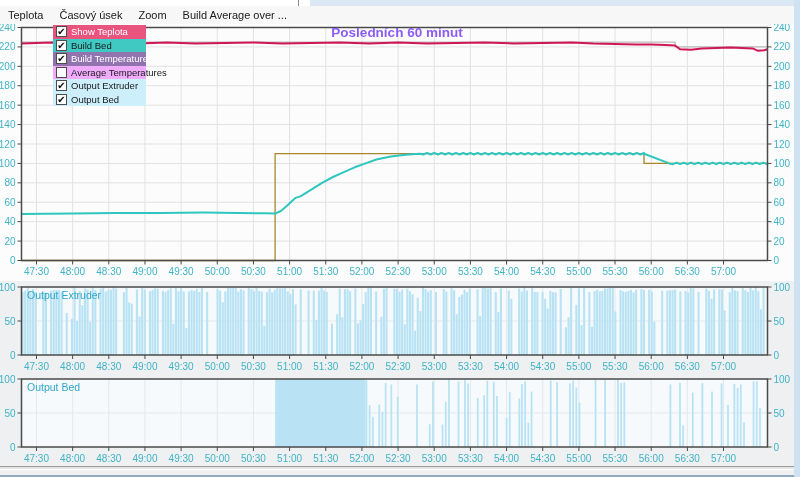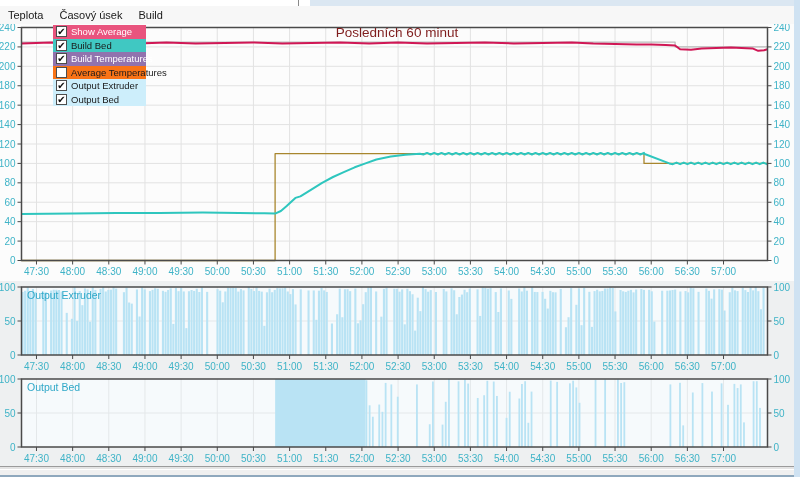--- a/index.html
+++ b/index.html
@@ -16,21 +16,21 @@
     background:#f7f7f7; display:flex; align-items:center; font-size:11px; color:#1a1a1a; }
   .menu-item { padding:1px 8px; cursor:default; white-space:nowrap; }
 
   .main-panel { position:absolute; left:0; top:24px; width:794px; height:257px; background:#fcfcfc; }
   svg { position:absolute; left:0; display:block; }
   #main-svg { top:24px; }
   #oext-svg { top:283px; }
   #obed-svg { top:375px; }
 
   .chart-title { position:absolute; left:0; top:25px; width:794px; text-align:center;
-    font-size:13.5px; font-weight:normal; color:#7f1d1d; pointer-events:none; }
+    font-size:13.5px; font-weight:bold; color:#8b5cf6; pointer-events:none; }
 
   .legend { position:absolute; left:53px; top:25px; width:93px; z-index:5; }
   .legend-row { height:13.5px; display:flex; align-items:center; font-size:9.5px; padding-left:3px; }
   .checkbox { width:11px; height:11px; background:#ffffff; border:1px solid #4d4d4d;
     margin-right:4px; flex:0 0 auto; font-size:10px; line-height:9px; text-align:center; color:#111; }
   .legend-label { white-space:nowrap; }
 
   .output-title { position:absolute; left:27px; font-size:10.5px; color:#2fa8c8; pointer-events:none; }
   #oext-title { top:289px; }
   #obed-title { top:381px; }
@@ -45,21 +45,22 @@
 
 <div class="window">
   <div class="top-strip">
       <div class="seam"></div>
     </div>
   <div class="right-strip"></div>
 
   <div class="menubar" id="menubar">
       <div class="menu-item">Teplota</div>
       <div class="menu-item">Časový úsek</div>
-      <div class="menu-item">Build</div>
+      <div class="menu-item">Zoom</div>
+      <div class="menu-item">Build Average over ...</div>
     </div>
 
   <div class="main-panel"></div>
   <svg id="main-svg" width="794" height="258">
       <rect x="21.5" y="3.5" width="746" height="233" fill="#fcfcfc"></rect>
       <line x1="36.47062530295692" y1="3.5" x2="36.47062530295692" y2="236.5" stroke="#e2e2e2" stroke-width="1"></line>
       <line x1="72.6315559864276" y1="3.5" x2="72.6315559864276" y2="236.5" stroke="#e2e2e2" stroke-width="1"></line>
       <line x1="108.79248666989828" y1="3.5" x2="108.79248666989828" y2="236.5" stroke="#e2e2e2" stroke-width="1"></line>
       <line x1="144.95341735336893" y1="3.5" x2="144.95341735336893" y2="236.5" stroke="#e2e2e2" stroke-width="1"></line>
       <line x1="181.11434803683966" y1="3.5" x2="181.11434803683966" y2="236.5" stroke="#e2e2e2" stroke-width="1"></line>
@@ -186,31 +187,31 @@
       <text x="651.2064469219586" y="250.5" text-anchor="middle" font-size="10" font-family="Liberation Sans, sans-serif" fill="#3fb3c7">56:00</text>
       <line x1="687.3673776054292" y1="236.5" x2="687.3673776054292" y2="240.5" stroke="#4a4a4a" stroke-width="1"></line>
       <text x="687.3673776054292" y="250.5" text-anchor="middle" font-size="10" font-family="Liberation Sans, sans-serif" fill="#3fb3c7">56:30</text>
       <line x1="723.5283082888999" y1="236.5" x2="723.5283082888999" y2="240.5" stroke="#4a4a4a" stroke-width="1"></line>
       <text x="723.5283082888999" y="250.5" text-anchor="middle" font-size="10" font-family="Liberation Sans, sans-serif" fill="#3fb3c7">57:00</text>
     </svg>
   <div class="chart-title">Posledních 60 minut</div>
   <div class="legend" id="legend">
       <div class="legend-row" style="background: rgb(233, 84, 126); color: rgb(255, 255, 255);">
         <div class="checkbox">✔</div>
-        <span class="legend-label">Show Average</span>
+        <span class="legend-label">Show Teplota</span>
       </div>
       <div class="legend-row" style="background: rgb(64, 200, 194); color: rgb(26, 26, 26);">
         <div class="checkbox">✔</div>
         <span class="legend-label">Build Bed</span>
       </div>
       <div class="legend-row" style="background: rgb(145, 115, 174); color: rgb(255, 255, 255);">
         <div class="checkbox">✔</div>
         <span class="legend-label">Build Temperatures</span>
       </div>
-      <div class="legend-row" style="background: #f97316; color: rgb(26, 26, 26);">
+      <div class="legend-row" style="background: #f0abfc; color: rgb(26, 26, 26);">
         <div class="checkbox"></div>
         <span class="legend-label">Average Temperatures</span>
       </div>
       <div class="legend-row" style="background: rgb(205, 238, 251); color: rgb(26, 26, 26);">
         <div class="checkbox">✔</div>
         <span class="legend-label">Output Extruder</span>
       </div>
       <div class="legend-row" style="background: rgb(205, 238, 251); color: rgb(26, 26, 26);">
         <div class="checkbox">✔</div>
         <span class="legend-label">Output Bed</span>

